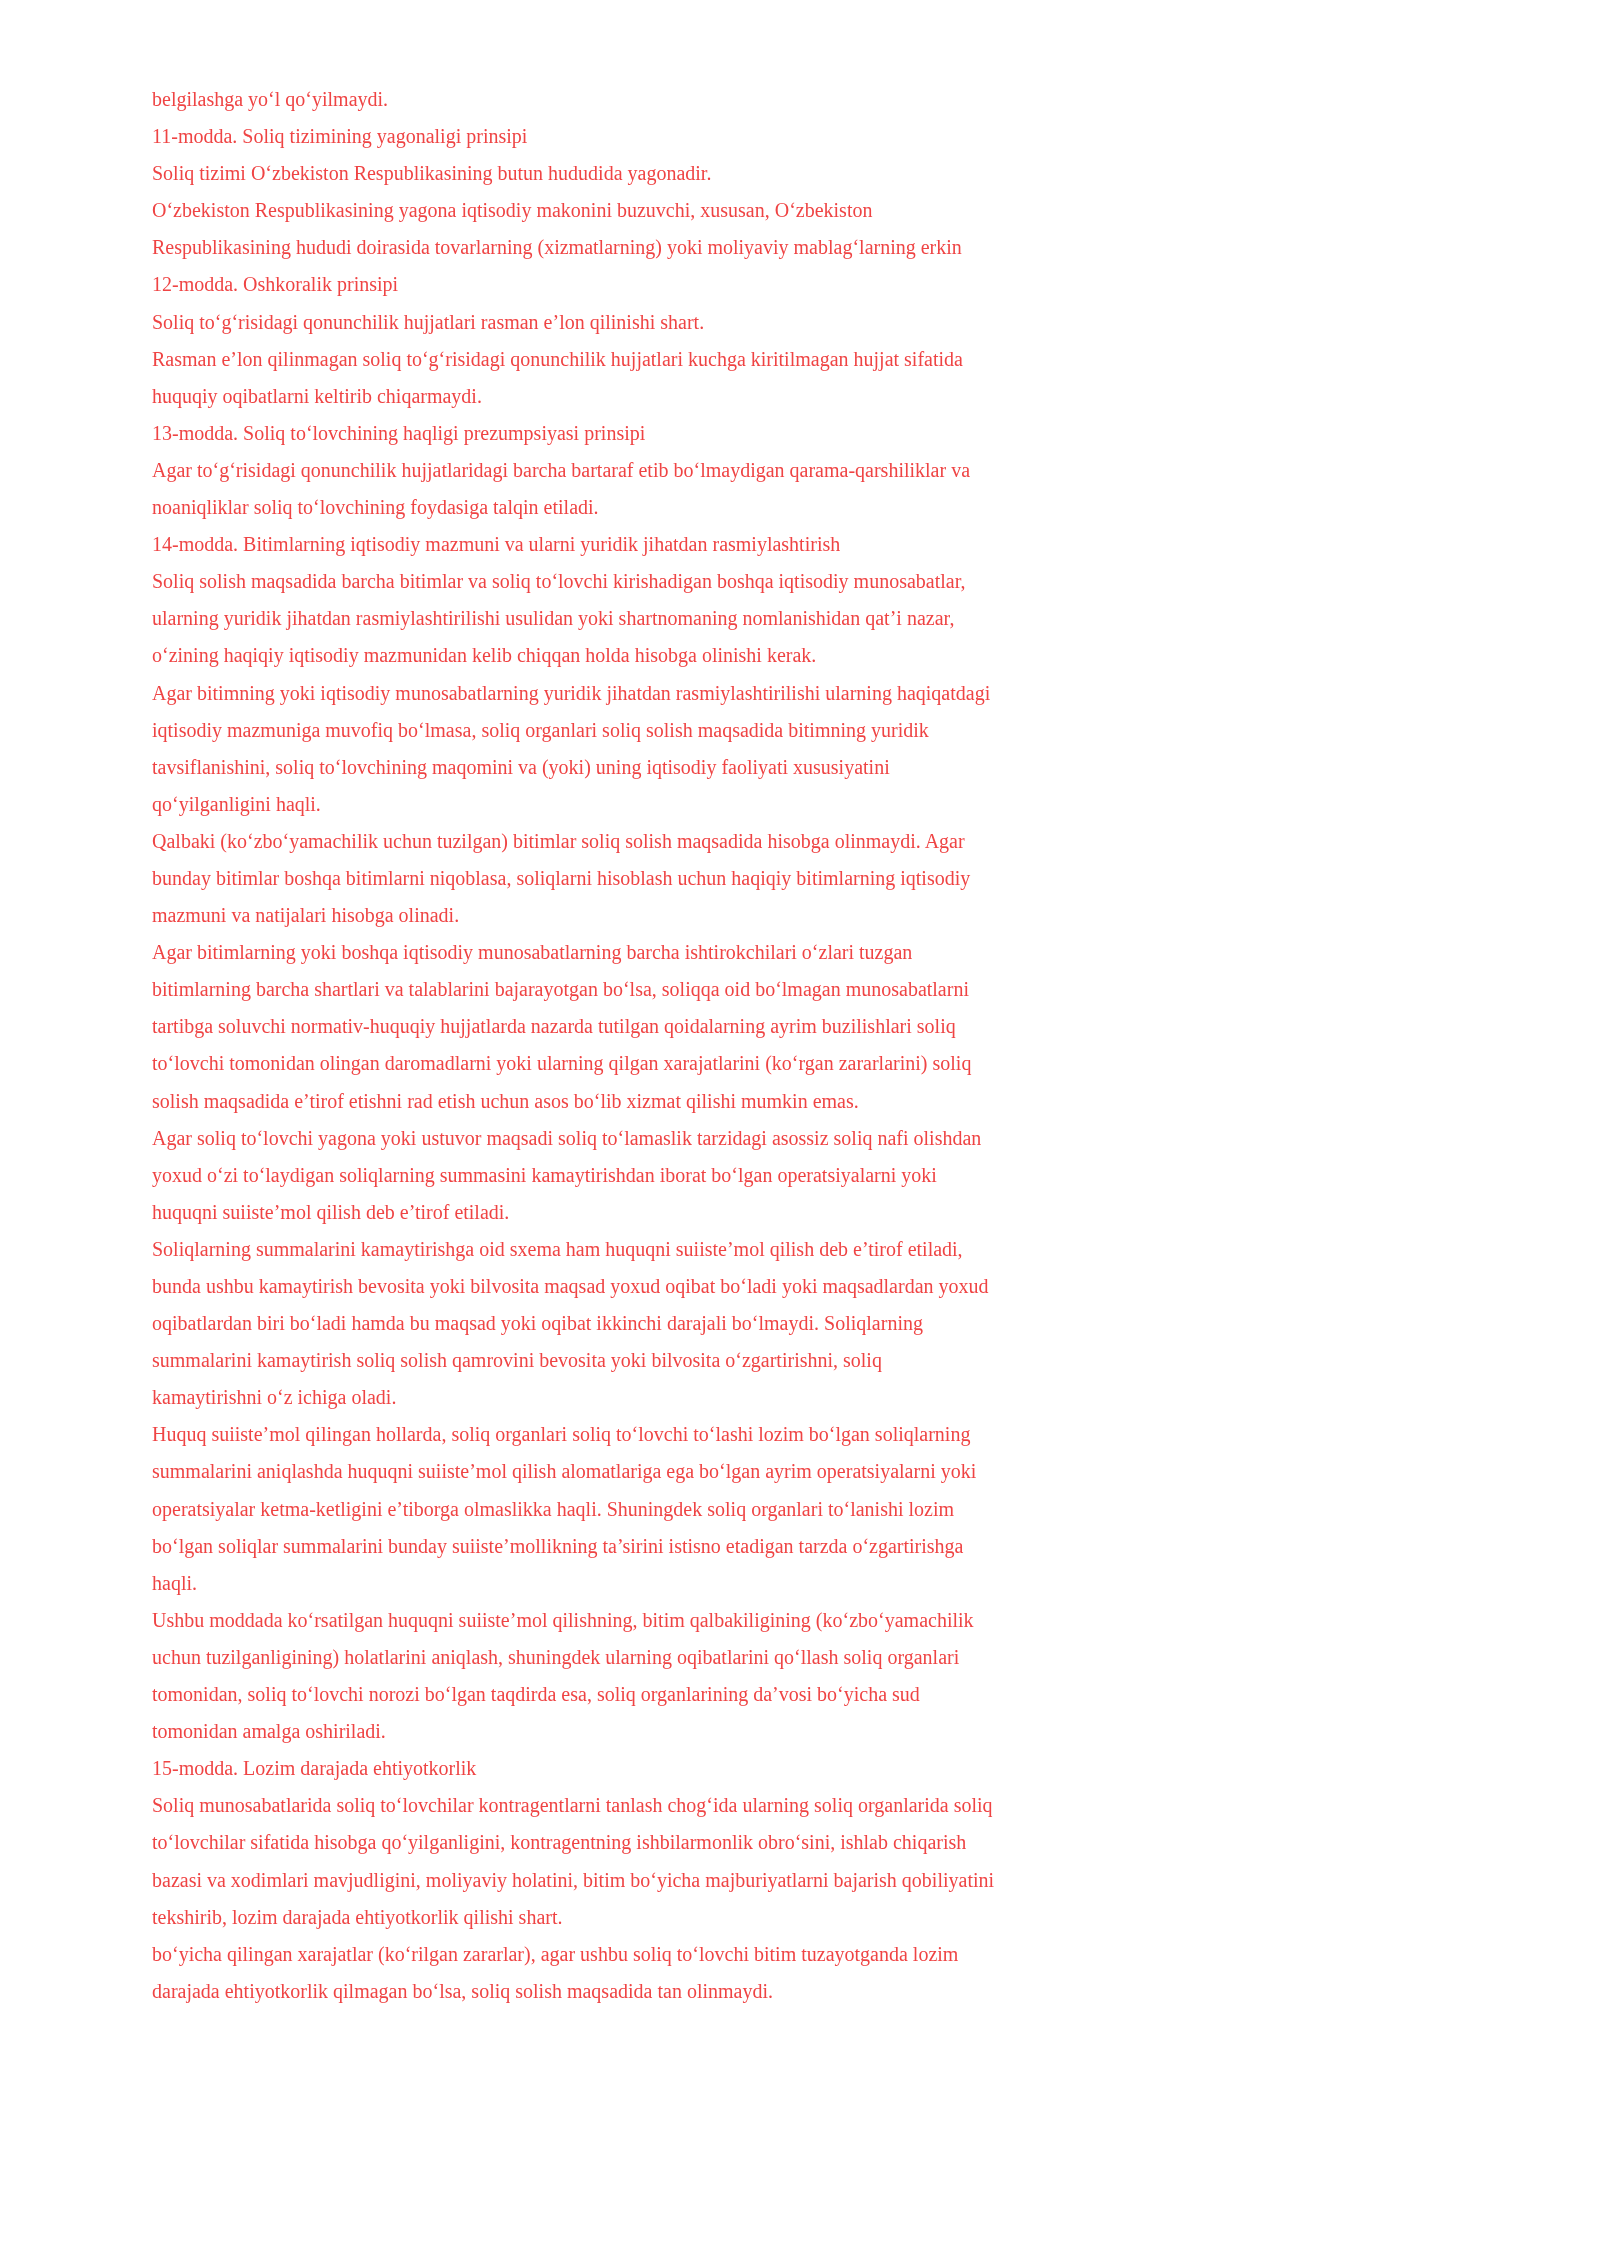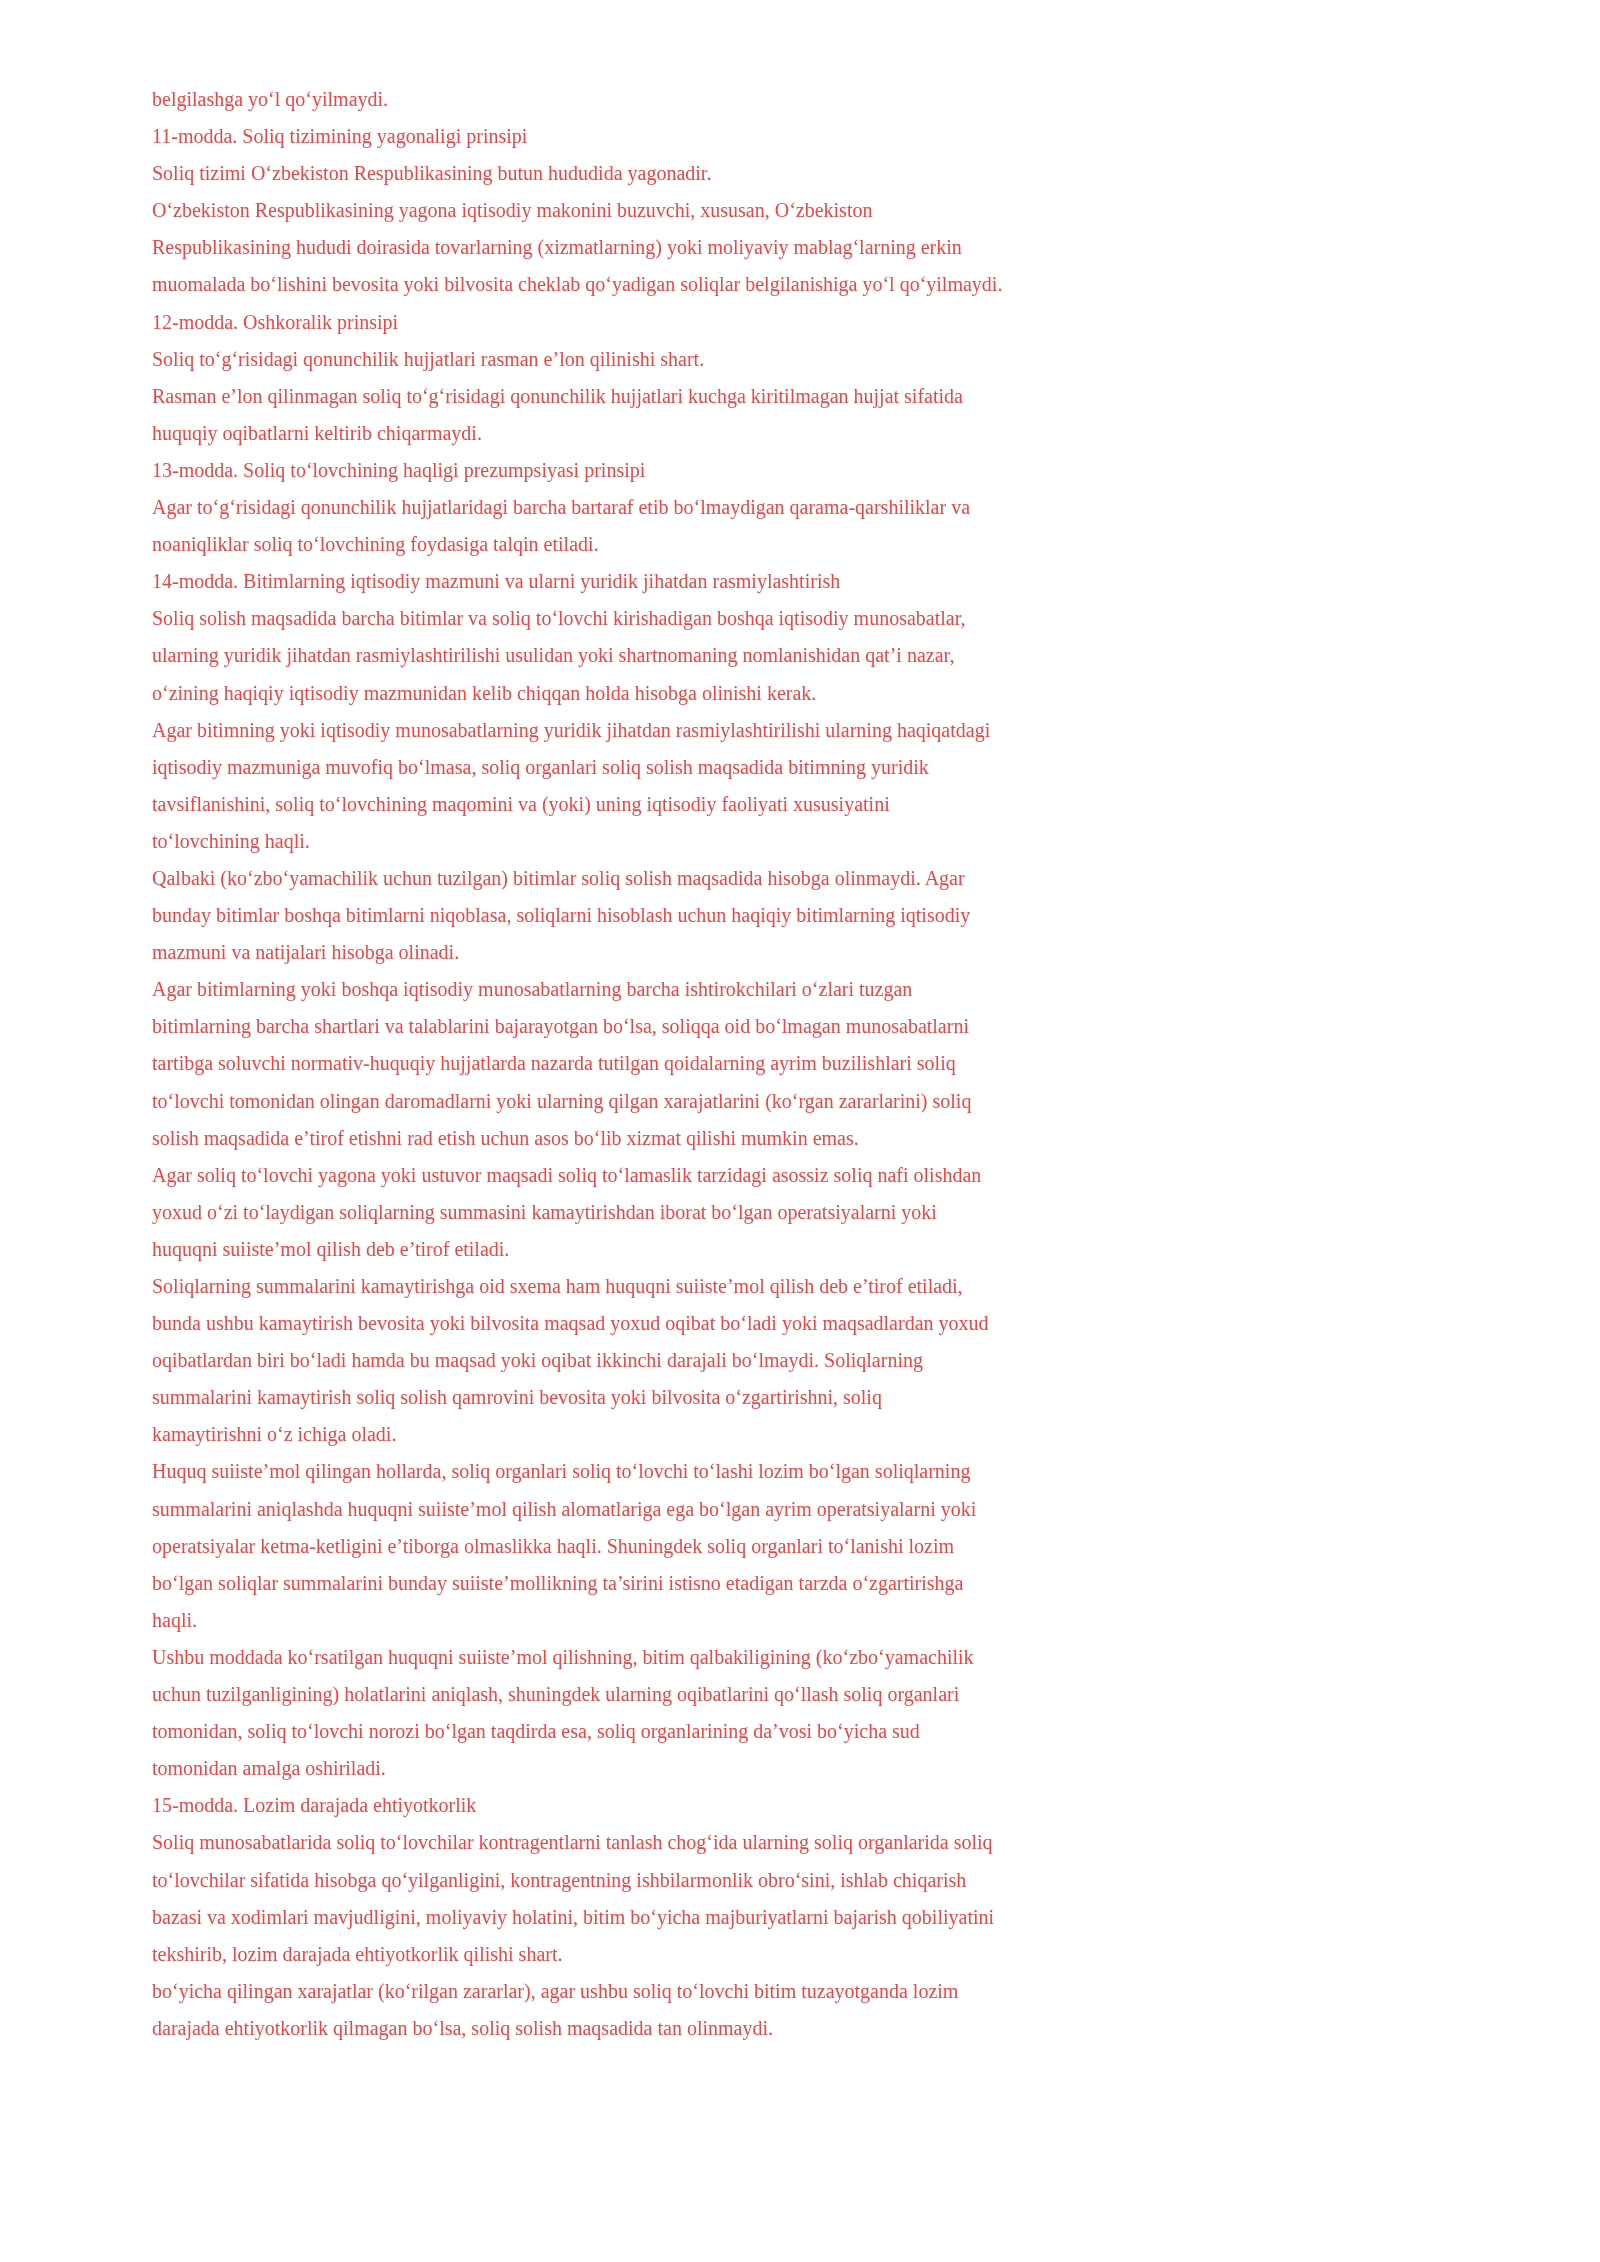--- a/index.html
+++ b/index.html
@@ -32,36 +32,35 @@
 </head>
 <body>
 
 <div class="page">
   <div class="text-block">
       <div class="text-line">belgilashga yoʻl qoʻyilmaydi.</div>
       <div class="text-line">11-modda. Soliq tizimining yagonaligi prinsipi</div>
       <div class="text-line">Soliq tizimi Oʻzbekiston Respublikasining butun hududida yagonadir.</div>
       <div class="text-line">Oʻzbekiston Respublikasining yagona iqtisodiy makonini buzuvchi, xususan, Oʻzbekiston</div>
       <div class="text-line">Respublikasining hududi doirasida tovarlarning (xizmatlarning) yoki moliyaviy mablagʻlarning erkin</div>
-      <div class="text-line">muomalada boʻlishini bevosita yoki bilvosita cheklab qoʻyadigan soliqlar belgilanishiga yoʻl qoʻyilmaydi.</div>
       <div class="text-line">12-modda. Oshkoralik prinsipi</div>
       <div class="text-line">Soliq toʻgʻrisidagi qonunchilik hujjatlari rasman e’lon qilinishi shart.</div>
       <div class="text-line">Rasman e’lon qilinmagan soliq toʻgʻrisidagi qonunchilik hujjatlari kuchga kiritilmagan hujjat sifatida</div>
       <div class="text-line">huquqiy oqibatlarni keltirib chiqarmaydi.</div>
       <div class="text-line">13-modda. Soliq toʻlovchining haqligi prezumpsiyasi prinsipi</div>
       <div class="text-line">Agar toʻgʻrisidagi qonunchilik hujjatlaridagi barcha bartaraf etib boʻlmaydigan qarama-qarshiliklar va</div>
       <div class="text-line">noaniqliklar soliq toʻlovchining foydasiga talqin etiladi.</div>
       <div class="text-line">14-modda. Bitimlarning iqtisodiy mazmuni va ularni yuridik jihatdan rasmiylashtirish</div>
       <div class="text-line">Soliq solish maqsadida barcha bitimlar va soliq toʻlovchi kirishadigan boshqa iqtisodiy munosabatlar,</div>
       <div class="text-line">ularning yuridik jihatdan rasmiylashtirilishi usulidan yoki shartnomaning nomlanishidan qat’i nazar,</div>
       <div class="text-line">oʻzining haqiqiy iqtisodiy mazmunidan kelib chiqqan holda hisobga olinishi kerak.</div>
       <div class="text-line">Agar bitimning yoki iqtisodiy munosabatlarning yuridik jihatdan rasmiylashtirilishi ularning haqiqatdagi</div>
       <div class="text-line">iqtisodiy mazmuniga muvofiq boʻlmasa, soliq organlari soliq solish maqsadida bitimning yuridik</div>
       <div class="text-line">tavsiflanishini, soliq toʻlovchining maqomini va (yoki) uning iqtisodiy faoliyati xususiyatini</div>
-      <div class="text-line">toʻlovchining haqli.</div>
+      <div class="text-line">qoʻyilganligini haqli.</div>
       <div class="text-line">Qalbaki (koʻzboʻyamachilik uchun tuzilgan) bitimlar soliq solish maqsadida hisobga olinmaydi. Agar</div>
       <div class="text-line">bunday bitimlar boshqa bitimlarni niqoblasa, soliqlarni hisoblash uchun haqiqiy bitimlarning iqtisodiy</div>
       <div class="text-line">mazmuni va natijalari hisobga olinadi.</div>
       <div class="text-line">Agar bitimlarning yoki boshqa iqtisodiy munosabatlarning barcha ishtirokchilari oʻzlari tuzgan</div>
       <div class="text-line">bitimlarning barcha shartlari va talablarini bajarayotgan boʻlsa, soliqqa oid boʻlmagan munosabatlarni</div>
       <div class="text-line">tartibga soluvchi normativ-huquqiy hujjatlarda nazarda tutilgan qoidalarning ayrim buzilishlari soliq</div>
       <div class="text-line">toʻlovchi tomonidan olingan daromadlarni yoki ularning qilgan xarajatlarini (koʻrgan zararlarini) soliq</div>
       <div class="text-line">solish maqsadida e’tirof etishni rad etish uchun asos boʻlib xizmat qilishi mumkin emas.</div>
       <div class="text-line">Agar soliq toʻlovchi yagona yoki ustuvor maqsadi soliq toʻlamaslik tarzidagi asossiz soliq nafi olishdan</div>
       <div class="text-line">yoxud oʻzi toʻlaydigan soliqlarning summasini kamaytirishdan iborat boʻlgan operatsiyalarni yoki</div>

